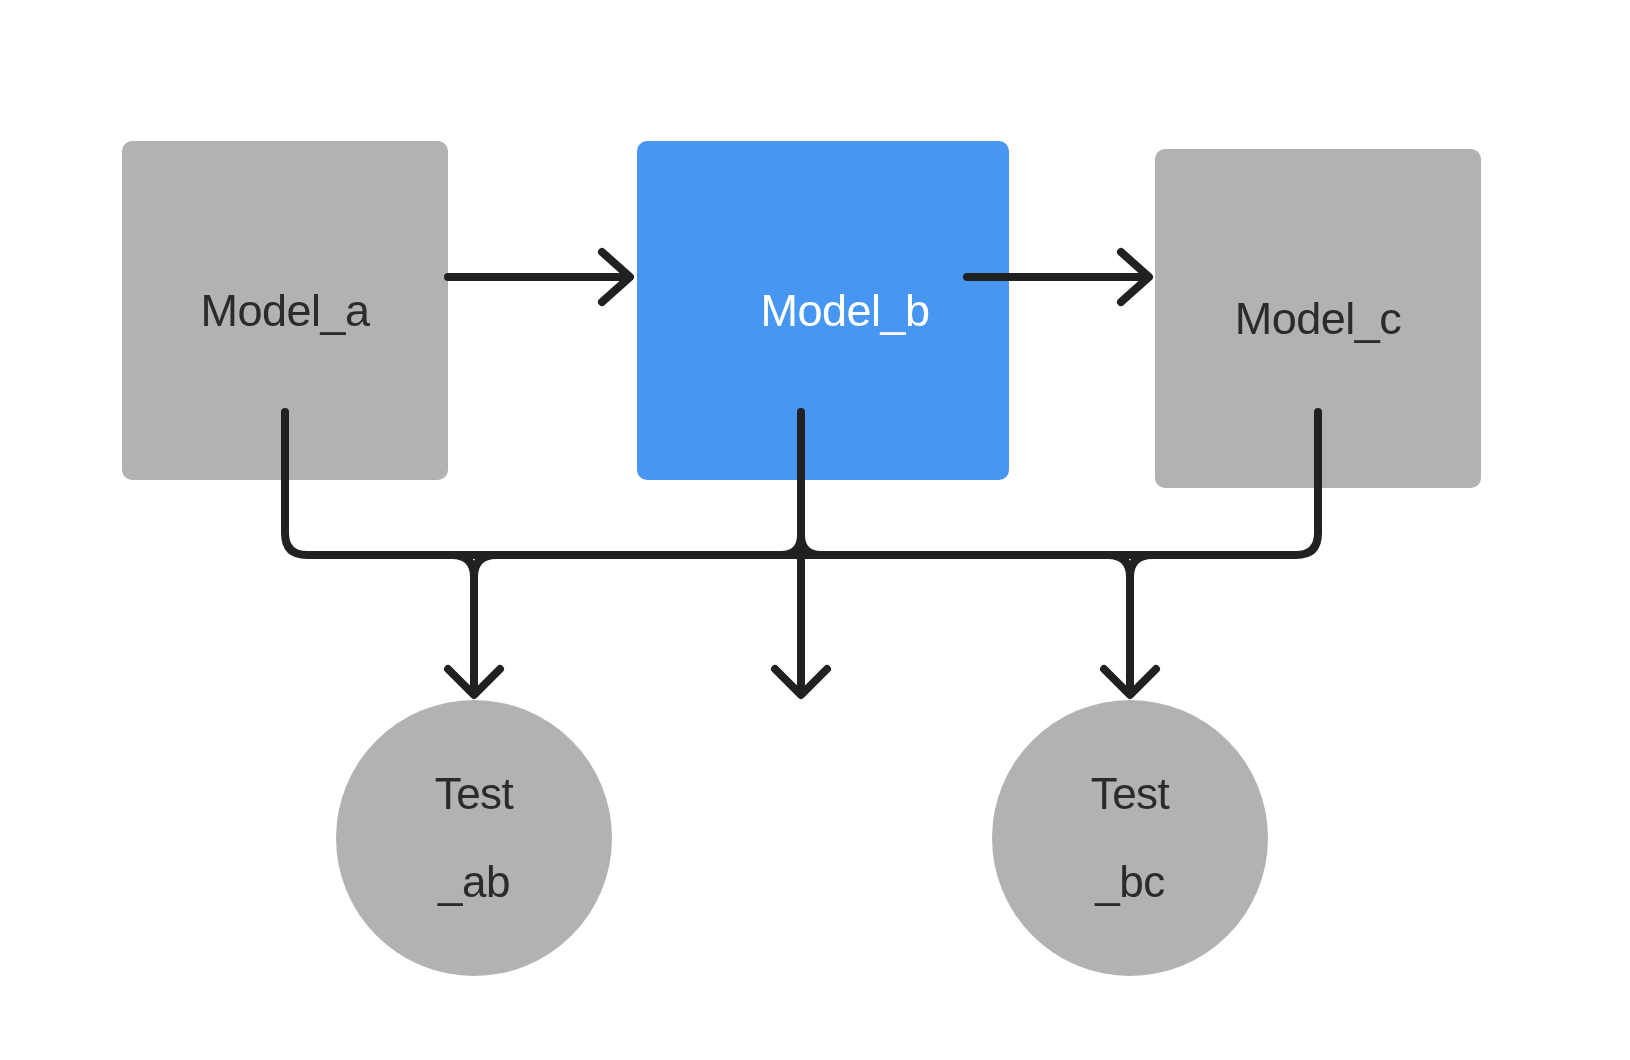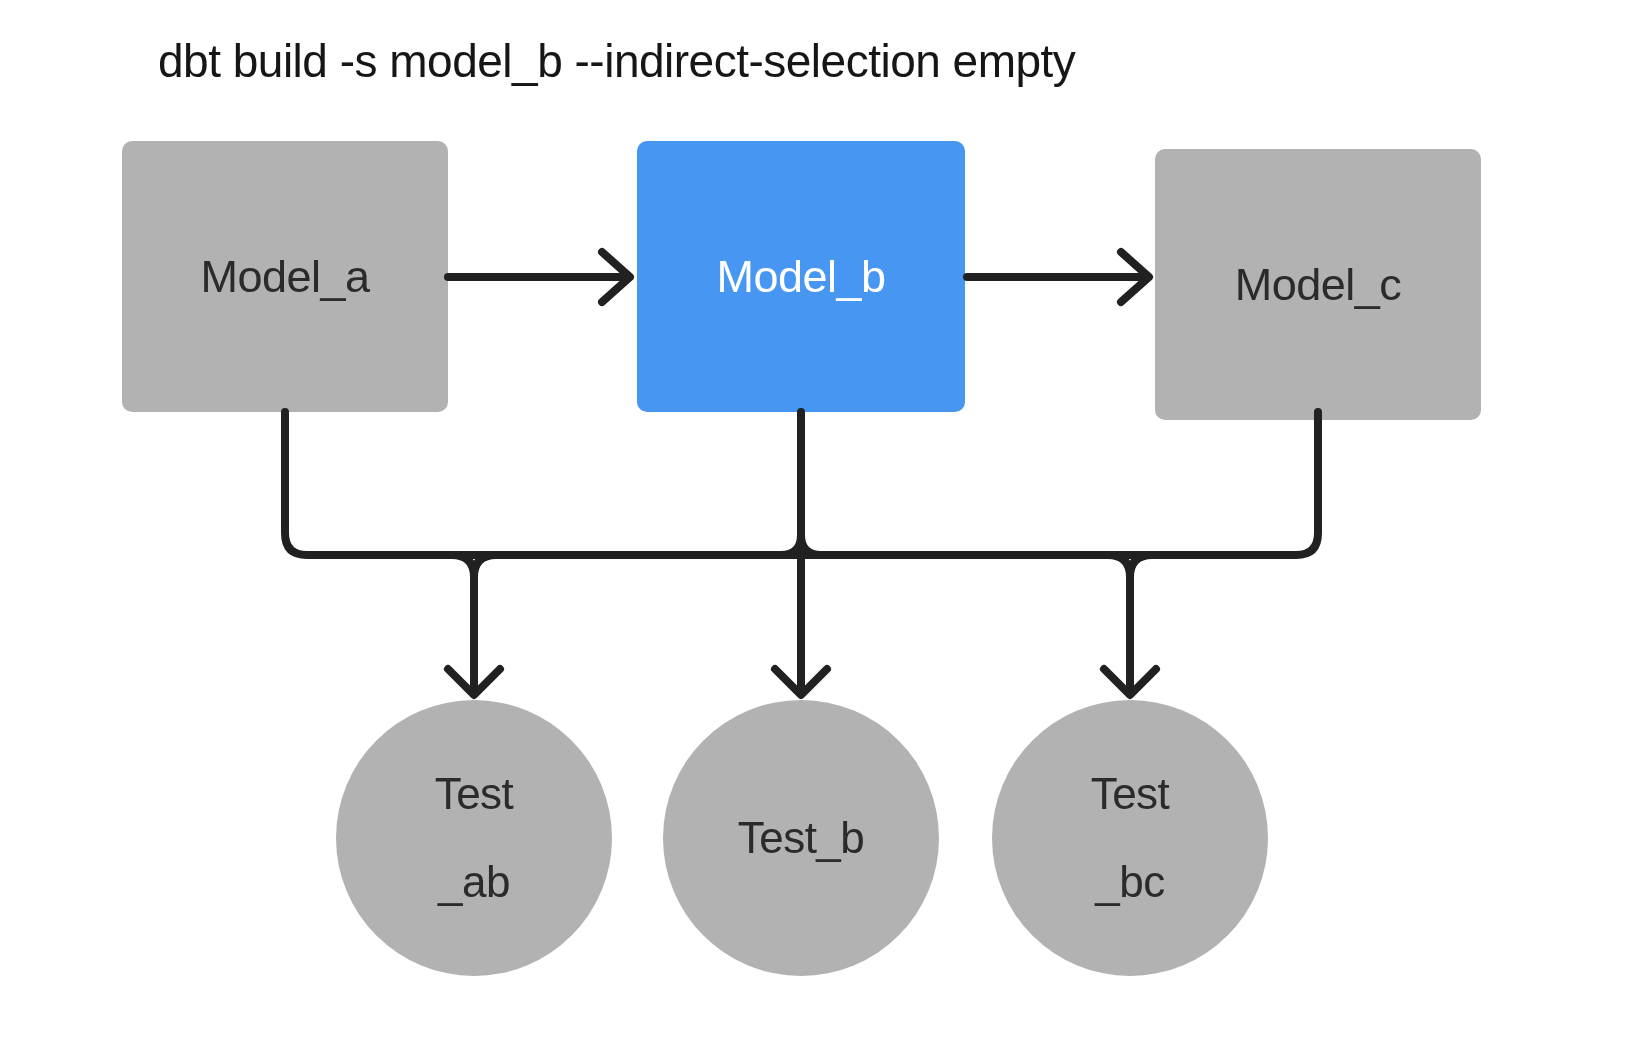--- a/index.html
+++ b/index.html
@@ -22,38 +22,38 @@
     line-height: 54px;
     font-weight: 500;
     letter-spacing: -0.5px;
     color: var(--title-text, #161616);
     white-space: nowrap;
   }
   .model {
     position: absolute;
     top: 141px;
     width: 326px;
-    height: 271px;
+    height: 339px;
     border-radius: 10px;
     display: flex;
     align-items: center;
     justify-content: center;
     font-size: 45px;
     letter-spacing: -0.5px;
   }
   .model.gray {
     background: var(--node-gray, #b2b2b2);
     color: var(--node-text-dark, #2b2b2b);
   }
   .model.selected {
     background: var(--selected-blue, #4696f2);
     color: var(--node-text-light, #ffffff);
   }
   #model-a { left: 122px; }
-  #model-b { left: 637px; width: 328px; }
+  #model-b { left: 637px; width: 328px; padding-left: 44px; }
   #model-c { left: 1155px; margin-top: 8px; }
 
   .edges-layer {
     position: absolute;
     left: 0;
     top: 0;
     pointer-events: none;
   }
   .edges-layer path {
     fill: none;
@@ -85,21 +85,20 @@
   }
   #test-ab { left: 336px; }
   #test-b  { left: 663px; }
   #test-bc { left: 992px; }
 </style>
 </head>
 <body>
 
 <div class="stage">
 
-  <div class="title">dbt build -s model_b --indirect-selection empty</div>
 
   <div class="model gray" id="model-a">
     <span>Model_a</span>
   </div>
 
   <div class="model selected" id="model-b">
     <span>Model_b</span>
   </div>
 
   <div class="model gray" id="model-c">
@@ -118,23 +117,19 @@
     <path d="M448 669 L474 695 L500 669"></path>
     <path d="M775 669 L801 695 L827 669"></path>
     <path d="M1104 669 L1130 695 L1156 669"></path>
   </svg>
 
   <div class="test" id="test-ab">
     <span class="tl">Test</span>
     <span class="tl">_ab</span>
   </div>
 
-  <div class="test" id="test-b">
-    <span class="tl">Test_b</span>
-    <span class="tl"></span>
-  </div>
 
   <div class="test" id="test-bc">
     <span class="tl">Test</span>
     <span class="tl">_bc</span>
   </div>
 
 </div>
 
 </body></html>

